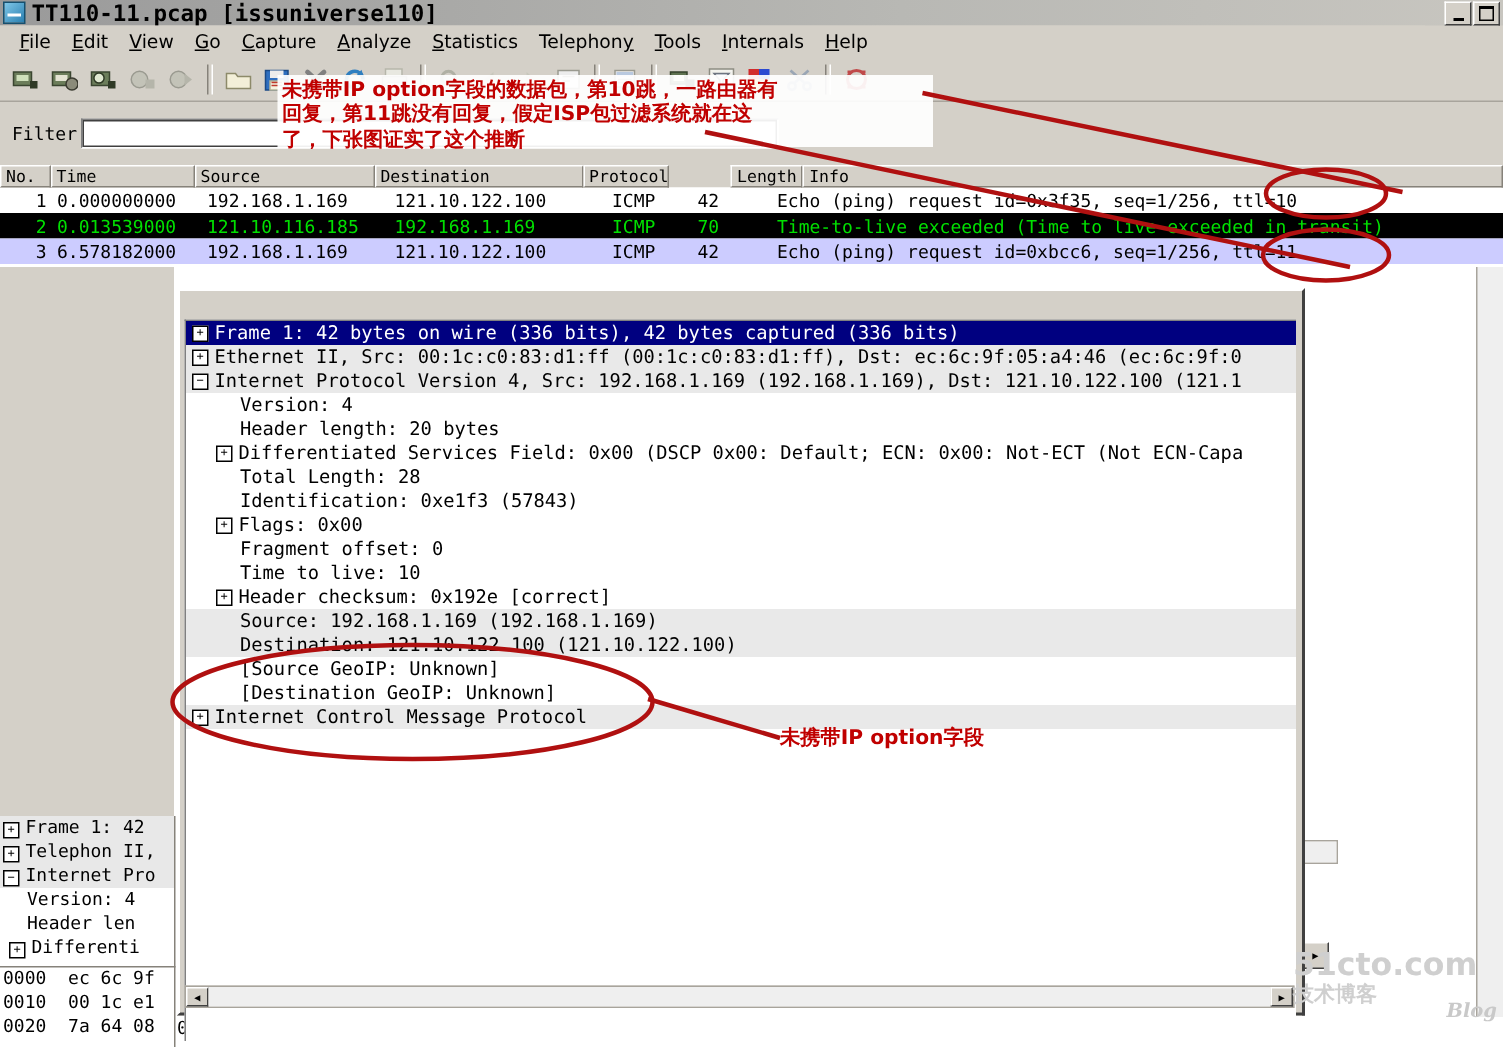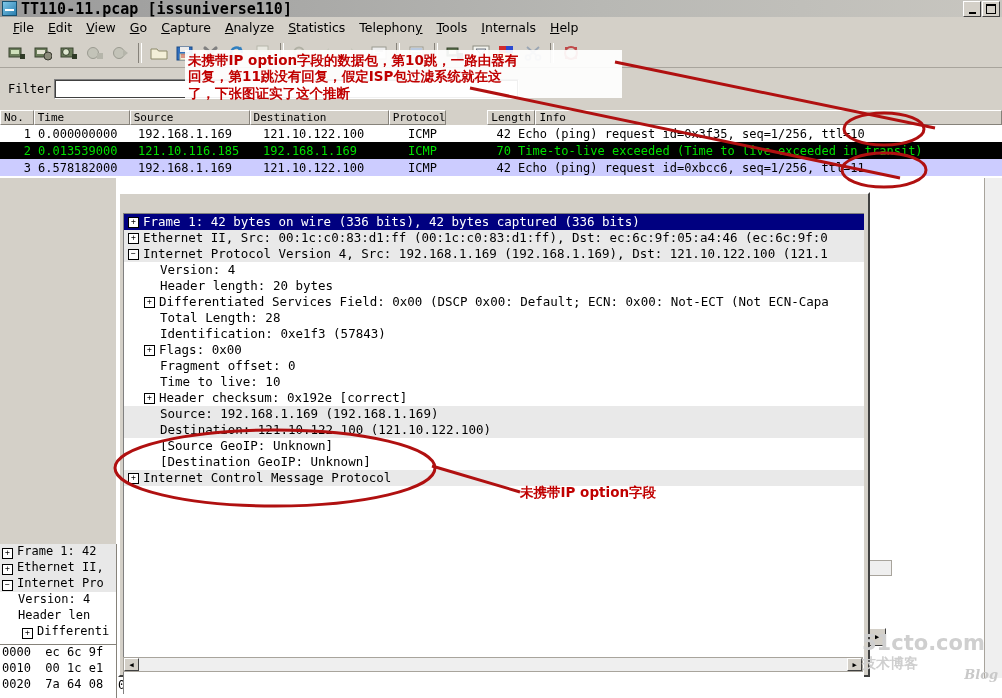--- a/index.html
+++ b/index.html
@@ -92,21 +92,21 @@
     border-right:1px solid #86827a;border-bottom:1px solid #86827a;
     border-top:1px solid #fff;border-left:1px solid #fff;
     box-sizing:border-box;padding-left:3px;overflow:hidden;white-space:nowrap;
     font-family:"DejaVu Sans Mono","Liberation Mono",monospace;
     display:flex;align-items:center;
   }
   .prow{display:flex;height:17px;font-size:12px;align-items:center;white-space:nowrap;}
   .pc{box-sizing:border-box;padding-left:3px;overflow:hidden;
       font-family:"DejaVu Sans Mono","Liberation Mono",monospace;}
   .pc.num{text-align:right;padding-right:4px;padding-left:0;}
-  .pc.len{text-align:right;padding-right:4px;padding-left:0;}
+  .pc.len{padding-right:4px;padding-left:0;}
 
   
   #bg-window{left:0;top:178px;width:1002px;height:520px;background:#d4d0c8;}
   #bg-left-pane{
     left:0;top:544px;width:116px;height:100px;background:#fff;
     border-right:1px solid #86827a;overflow:hidden;
   }
   .bgline{height:16px;font-size:12px;white-space:nowrap;padding-left:2px;
           font-family:"DejaVu Sans Mono","Liberation Mono",monospace;}
   .bgline.hl{background:#e8e8e8;}
@@ -429,25 +429,25 @@
       <div class="pc len" style="width:50px;">42</div>
       <div class="pc" style="width:487px;">Echo (ping) request   id=0xbcc6, seq=1/256, ttl=11</div>
     </div>
   </div>
 
   <div class="abs" id="bg-window"></div>
   <div class="abs" id="bg-right-blank"></div>
 
   <div class="abs" id="bg-left-pane">
     <div class="bgline hl"><span class="exp">+</span><span>Frame 1: 42 </span></div>
-    <div class="bgline hl"><span class="exp">+</span><span>Ethernet II,</span></div>
+    <div class="bgline hl"><span class="exp">+</span><span>Telephon II,</span></div>
     <div class="bgline hl"><span class="exp">−</span><span>Internet Pro</span></div>
     <div class="bgline" style="padding-left:18px;"><span>Version: 4</span></div>
     <div class="bgline" style="padding-left:18px;"><span>Header len</span></div>
-    <div class="bgline" style="padding-left:22px;"><span class="exp">+</span><span>Differenti</span></div>
+    <div class="bgline" style="padding-left:6px;"><span class="exp">+</span><span>Differenti</span></div>
   </div>
 
   <div class="abs" id="bg-left-hex">
     <div class="bgline"><span>0000</span>&nbsp;&nbsp;<span>ec 6c 9f</span></div>
     <div class="bgline"><span>0010</span>&nbsp;&nbsp;<span>00 1c e1</span></div>
     <div class="bgline"><span>0020</span>&nbsp;&nbsp;<span>7a 64 08</span></div>
   </div>
 
   <div class="abs" id="bg-vscroll"></div>
   <div class="abs" id="bg-hscroll">

